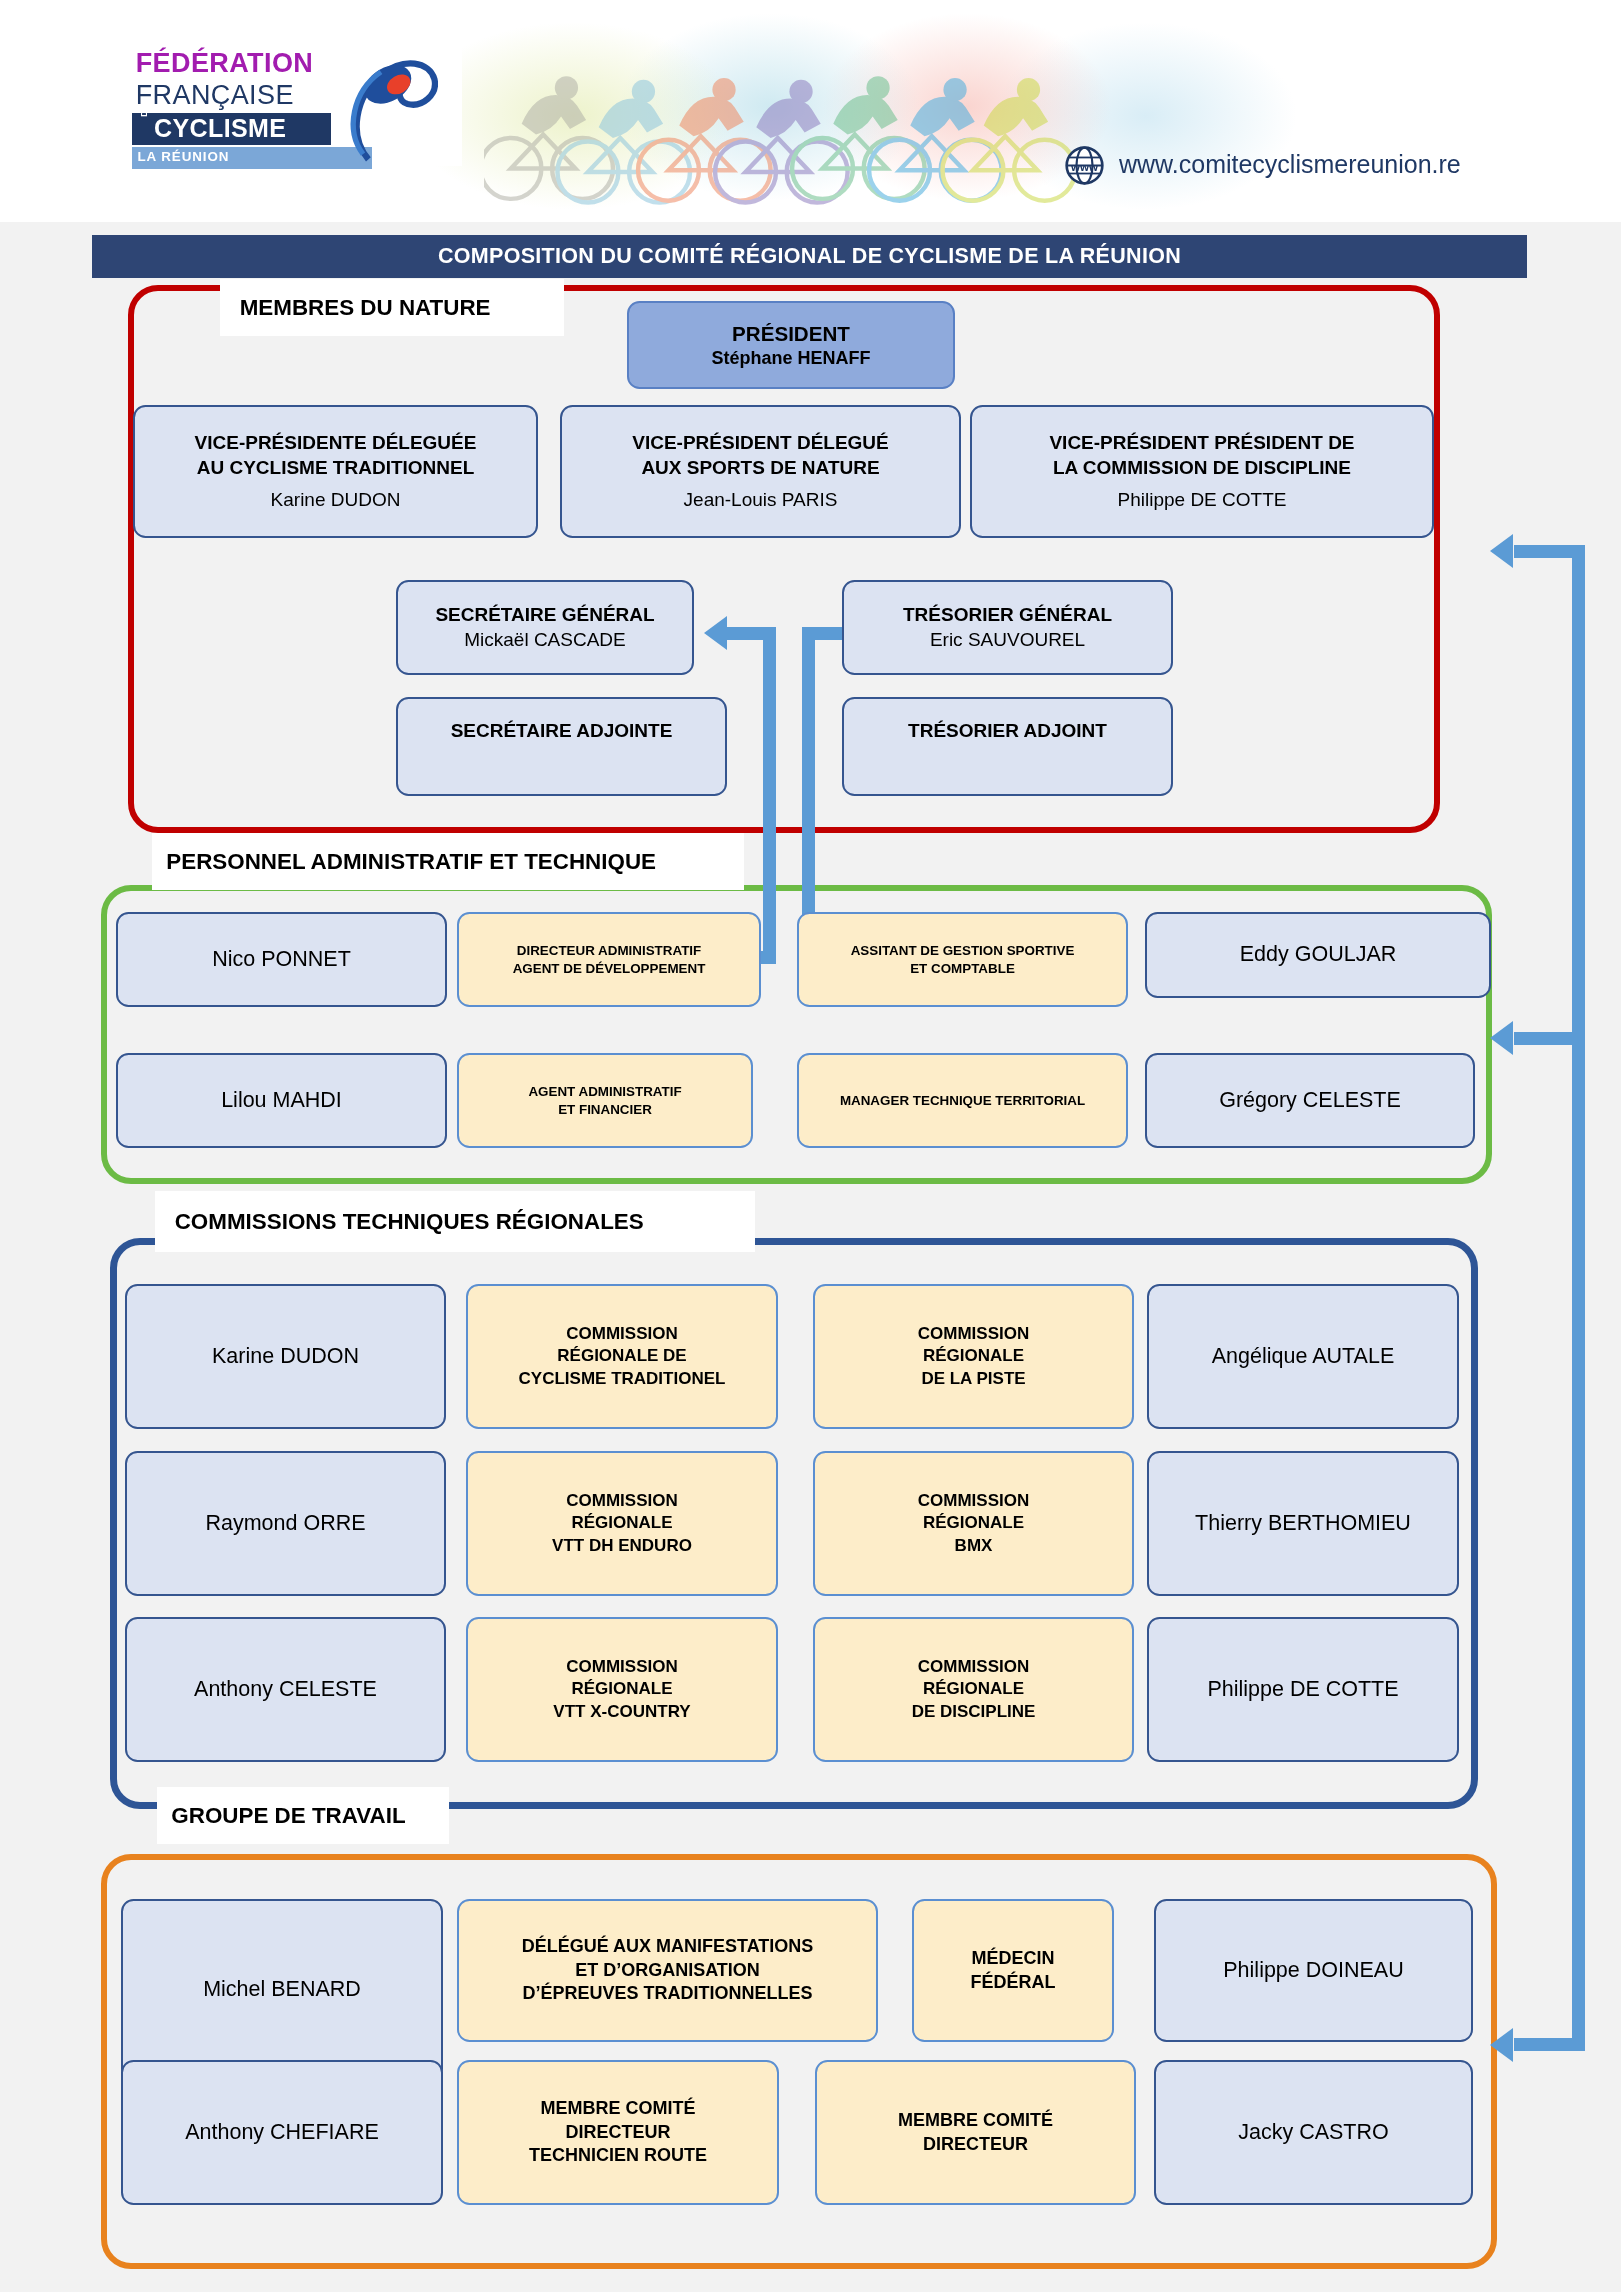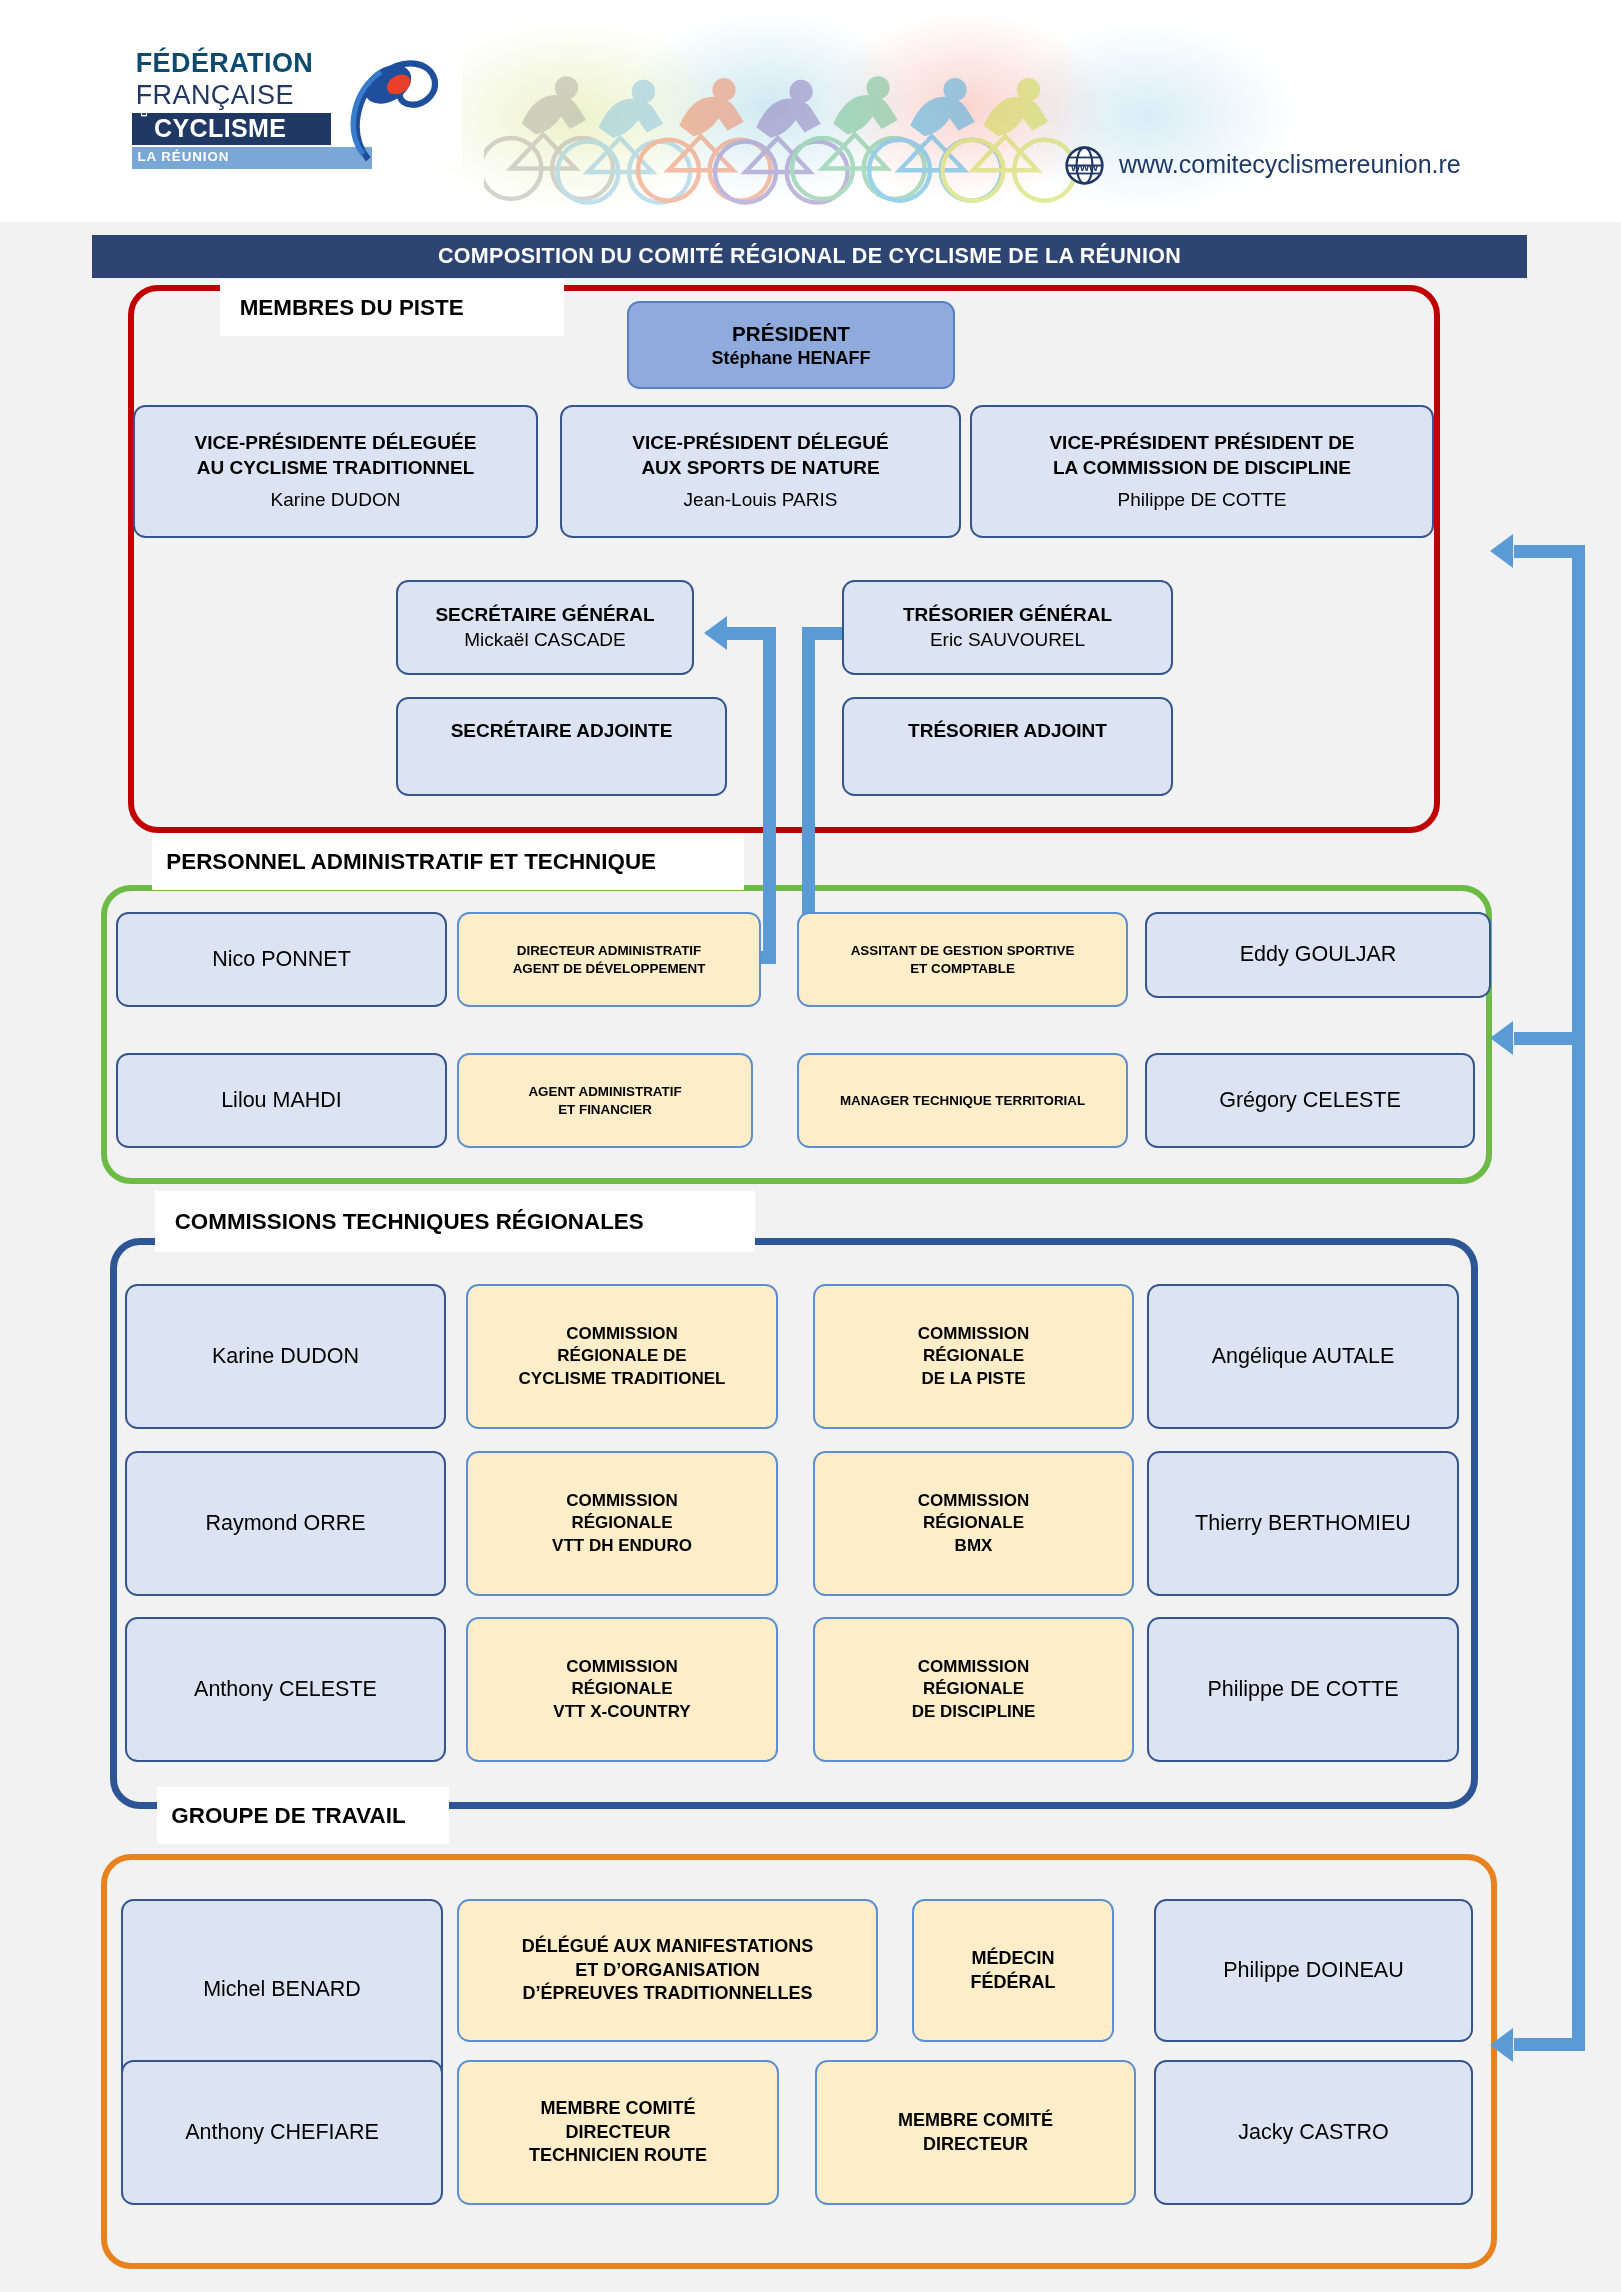--- a/index.html
+++ b/index.html
@@ -26,21 +26,21 @@
       radial-gradient(ellipse 215px 134px at 1146px 116px, rgba(170,215,235,.45), rgba(170,215,235,0) 70%),
       linear-gradient(#ffffff,#ffffff);
   }
   #logo{
     position:absolute;left:116px;top:41px;width:346px;height:125px;
     background:#ffffff;
   }
   #logo .fed{
     position:absolute;left:19.7px;top:7.2px;
     font-family:"Liberation Sans", sans-serif;
-    font-weight:bold;font-size:27px;color:#0c4a6e;letter-spacing:0.4px;
+    font-weight:bold;font-size:27px;color:#a21caf;letter-spacing:0.4px;
   }
   #logo .fra{
     position:absolute;left:19.7px;top:39px;
     font-family:"Liberation Sans", sans-serif;
     font-size:27px;color:#1f3864;letter-spacing:0.4px;
   }
   #logo .cycband{
     position:absolute;left:16px;top:72px;width:199px;height:32px;background:#1f3864;
   }
   #logo .de{
@@ -386,21 +386,21 @@
 </div>
 <div class="box cream" style="left:815px;top:2060px;width:321px;height:145px;">
   <div class="t" style="font-size:18px;">MEMBRE COMITÉ</div>
   <div class="t" style="font-size:18px;">DIRECTEUR</div>
 </div>
 <div class="box blue" style="left:1154px;top:2060px;width:319px;height:145px;">
   <div class="n" style="font-size:21.5px;">Jacky CASTRO</div>
 </div>
 
 <div class="seclabel" id="label-bureau">
-  <span>MEMBRES DU PISTE</span>
+  <span>MEMBRES DU NATURE</span>
 </div>
 <div class="seclabel" id="label-admin">
   <span>PERSONNEL ADMINISTRATIF ET TECHNIQUE</span>
 </div>
 <div class="seclabel" id="label-comm">
   <span>COMMISSIONS TECHNIQUES RÉGIONALES</span>
 </div>
 <div class="seclabel" id="label-groupe">
   <span>GROUPE DE TRAVAIL</span>
 </div>

